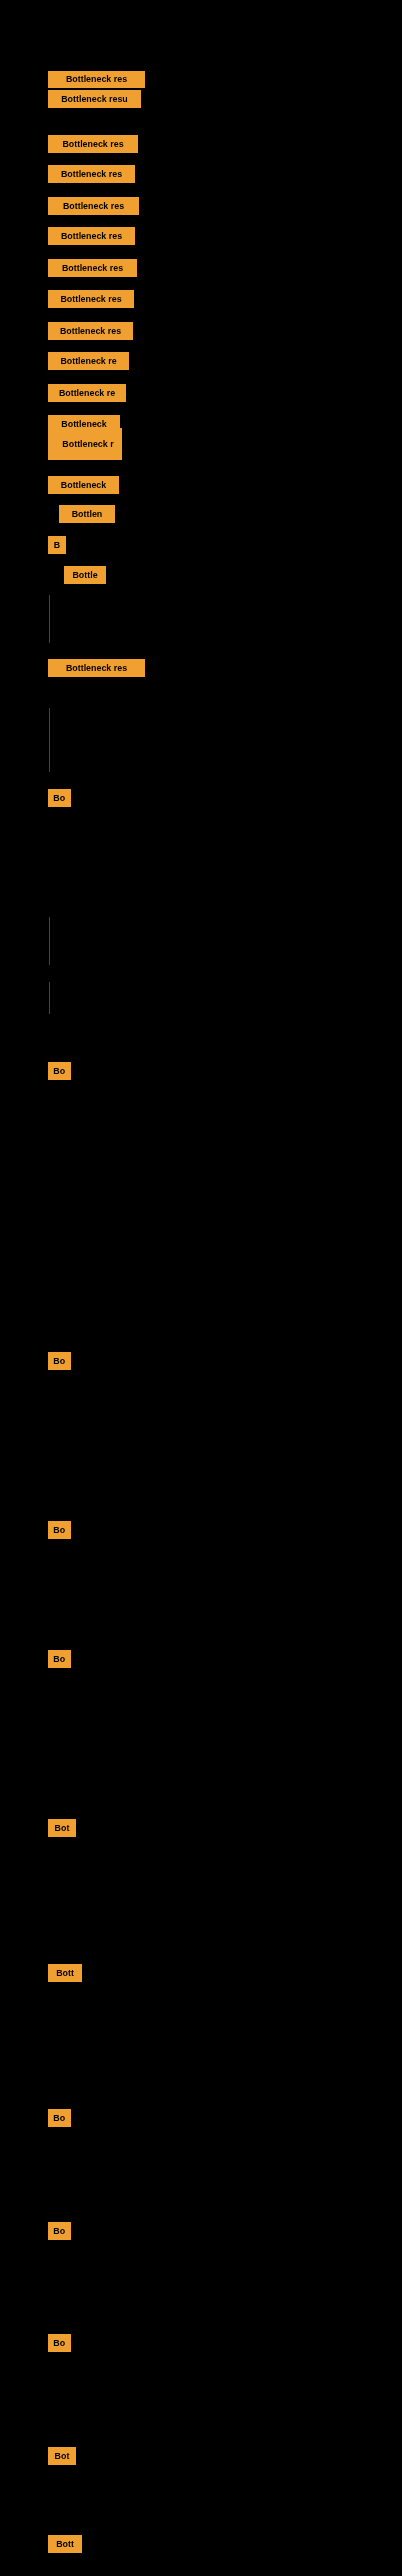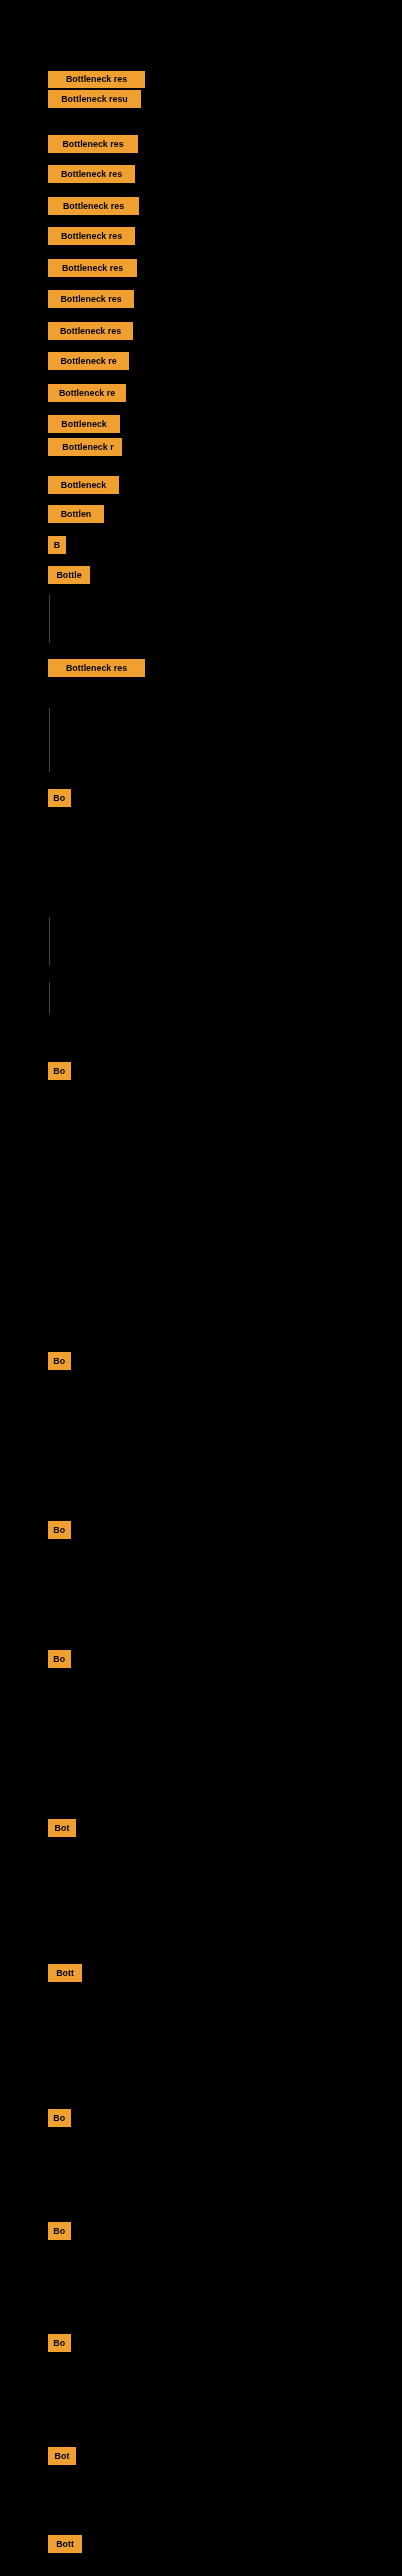--- a/index.html
+++ b/index.html
@@ -54,25 +54,25 @@
     <button class="bottleneck-btn" style="top: 87px; left: 0px; width: 90px; height: 17.7px;">Bottleneck res</button>
     <button class="bottleneck-btn" style="top: 117px; left: 0px; width: 87px; height: 17.7px;">Bottleneck res</button>
     <button class="bottleneck-btn" style="top: 149px; left: 0px; width: 91px; height: 17.7px;">Bottleneck res</button>
     <button class="bottleneck-btn" style="top: 179px; left: 0px; width: 87px; height: 17.7px;">Bottleneck res</button>
     <button class="bottleneck-btn" style="top: 211px; left: 0px; width: 89px; height: 17.7px;">Bottleneck res</button>
     <button class="bottleneck-btn" style="top: 242px; left: 0px; width: 86px; height: 17.7px;">Bottleneck res</button>
     <button class="bottleneck-btn" style="top: 274px; left: 0px; width: 85px; height: 17.7px;">Bottleneck res</button>
     <button class="bottleneck-btn" style="top: 304px; left: 0px; width: 81px; height: 17.7px;">Bottleneck re</button>
     <button class="bottleneck-btn" style="top: 336px; left: 0px; width: 78px; height: 17.7px;">Bottleneck re</button>
     <button class="bottleneck-btn" style="top: 367px; left: 0px; width: 72px; height: 17.7px;">Bottleneck</button>
-    <button class="bottleneck-btn" style="top: 390px; left: 0px; width: 74px; height: 18px; padding-left: 10px;">Bottleneck r</button>
+    <button class="bottleneck-btn" style="top: 380px; left: 0px; width: 74px; height: 32px; padding-left: 10px;">Bottleneck r</button>
     <button class="bottleneck-btn" style="top: 428px; left: 0px; width: 71px; height: 17.7px;">Bottleneck</button>
-    <button class="bottleneck-btn" style="top: 457px; left: 0px; width: 56px; height: 17.7px;">Bottlen</button>
+    <button class="bottleneck-btn" style="top: 457px; left: 11px; width: 56px; height: 17.7px;">Bottlen</button>
     <button class="bottleneck-btn" style="top: 488px; left: 0px; width: 17.7px; height: 17.7px;">B</button>
-    <button class="bottleneck-btn" style="top: 518px; left: 0px; width: 42px; height: 17.7px;">Bottle</button>
+    <button class="bottleneck-btn" style="top: 518px; left: 16px; width: 42px; height: 17.7px;">Bottle</button>
     <button class="bottleneck-btn" style="top: 611px; left: 0px; width: 97px; height: 17.7px;">Bottleneck res</button>
     <button class="bottleneck-btn" style="top: 741px; left: 0px; width: 22.5px; height: 17.7px;">Bo</button>
     <button class="bottleneck-btn" style="top: 1014px; left: 0px; width: 22.5px; height: 17.7px;">Bo</button>
     <button class="bottleneck-btn" style="top: 1304px; left: 0px; width: 22.5px; height: 17.7px;">Bo</button>
     <button class="bottleneck-btn" style="top: 1473px; left: 0px; width: 22.5px; height: 17.7px;">Bo</button>
     <button class="bottleneck-btn" style="top: 1602px; left: 0px; width: 22.5px; height: 17.7px;">Bo</button>
     <button class="bottleneck-btn" style="top: 1771px; left: 0px; width: 28px; height: 17.7px;">Bot</button>
     <button class="bottleneck-btn" style="top: 1916px; left: 0px; width: 34px; height: 17.7px;">Bott</button>
     <button class="bottleneck-btn" style="top: 2061px; left: 0px; width: 22.5px; height: 17.7px;">Bo</button>
     <button class="bottleneck-btn" style="top: 2174px; left: 0px; width: 22.5px; height: 17.7px;">Bo</button>

